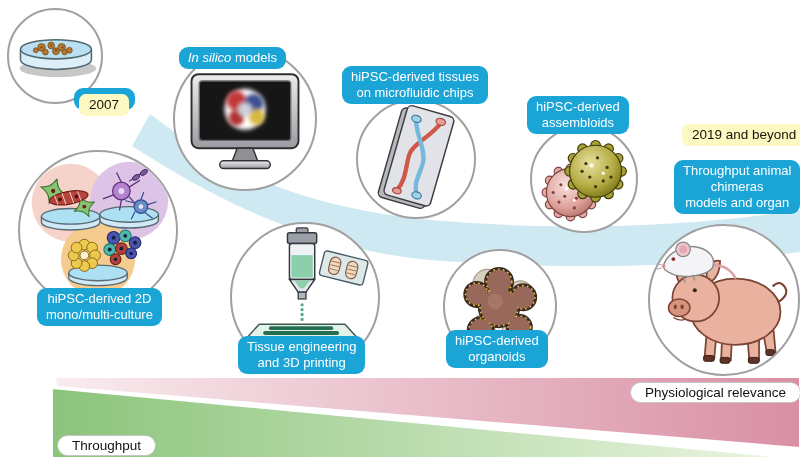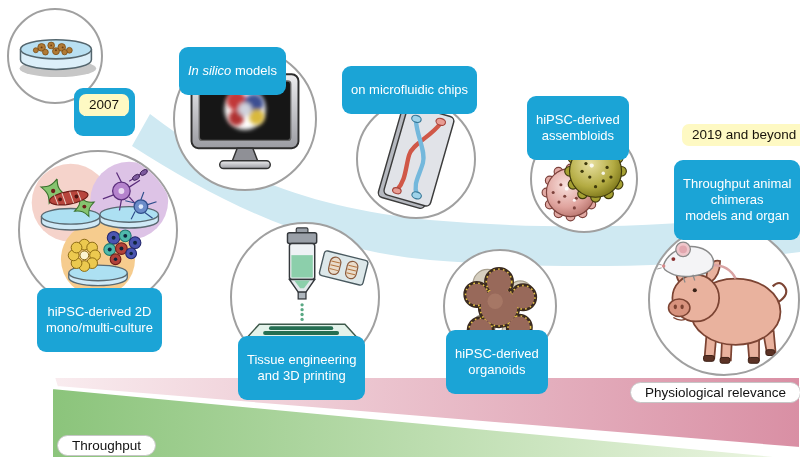--- a/index.html
+++ b/index.html
@@ -3,21 +3,21 @@
 <meta charset="utf-8">
 <style>
   html,body{margin:0;padding:0;background:#fff;}
   .stage{position:relative;width:800px;height:462px;background:#fff;overflow:hidden;
          font-family:"Liberation Sans",sans-serif;}
   .bg{position:absolute;left:0;top:0;z-index:0;}
   .circle{position:absolute;border-radius:50%;background:#fff;border:2px solid #a0a0a0;
           box-sizing:border-box;z-index:1;overflow:hidden;}
   .circle svg{width:100%;height:100%;display:block;}
   .blabel{position:absolute;background:#1ba4d6;color:#fff;border-radius:9px;
-          font-size:13px;line-height:1.24;text-align:center;padding:16px 9px;
+          font-size:13px;line-height:1.24;text-align:center;padding:3px 9px;
           z-index:3;box-sizing:border-box;white-space:nowrap;}
   .blabel .line{display:block;}
   .olabel{position:absolute;background:#fef9c3;color:#17120a;border-radius:7px;
           font-size:13.5px;line-height:1.3;text-align:center;padding:2px 10px;
           z-index:3;white-space:nowrap;}
   .pill{position:absolute;background:#fff;border:1.5px solid #c6c6c6;border-radius:13px;
         color:#111;font-size:13.5px;padding:2px 14px;z-index:3;white-space:nowrap;text-align:center;}
   .it{font-style:italic;}
 </style>
 </head>
@@ -363,20 +363,21 @@
   </div>
   <div class="olabel" style="left:79px;top:94px;">
     <span>2007</span>
   </div>
 
   <div class="blabel" style="left:179px;top:47px;">
     <span class="it">In silico</span><span> models</span>
   </div>
 
   <div class="blabel" style="left:342px;top:66px;">
+    <span class="line">hiPSC-derived tissues</span>
     <span class="line">on microfluidic chips</span>
   </div>
 
   <div class="blabel" style="left:527px;top:96px;">
     <span class="line">hiPSC-derived</span>
     <span class="line">assembloids</span>
   </div>
 
   <div class="olabel" style="left:682px;top:124px;">
     <span>2019 and beyond</span>

